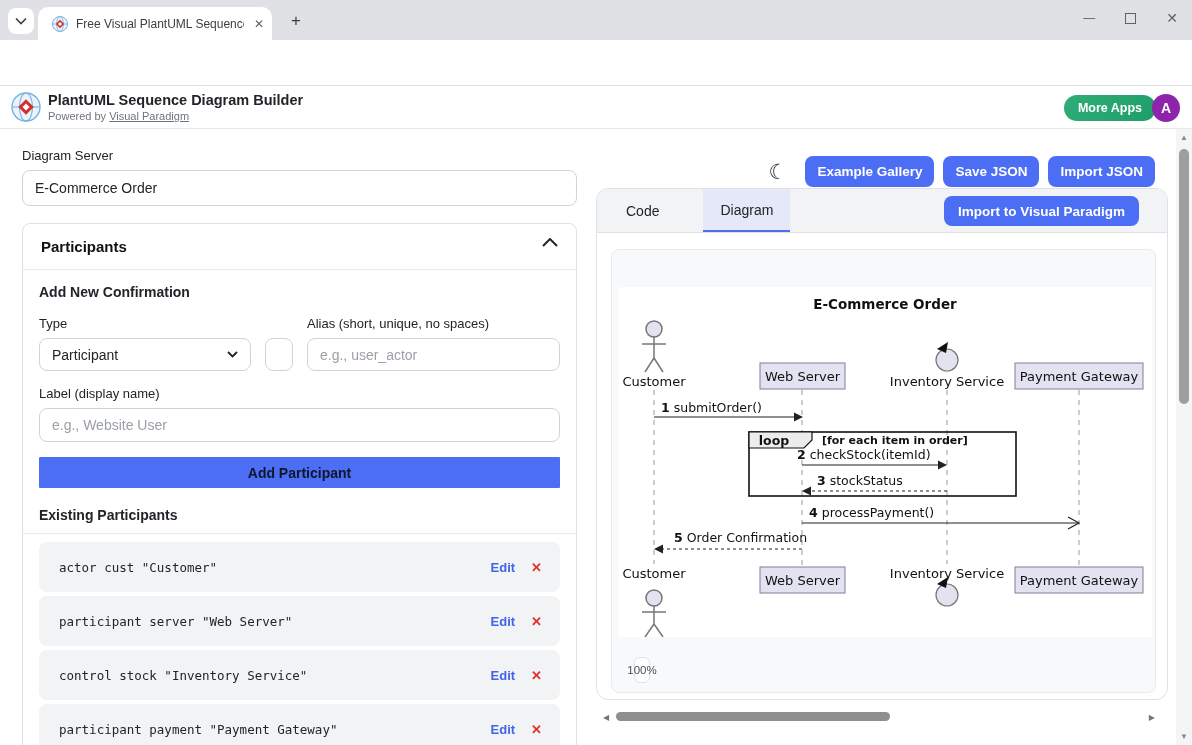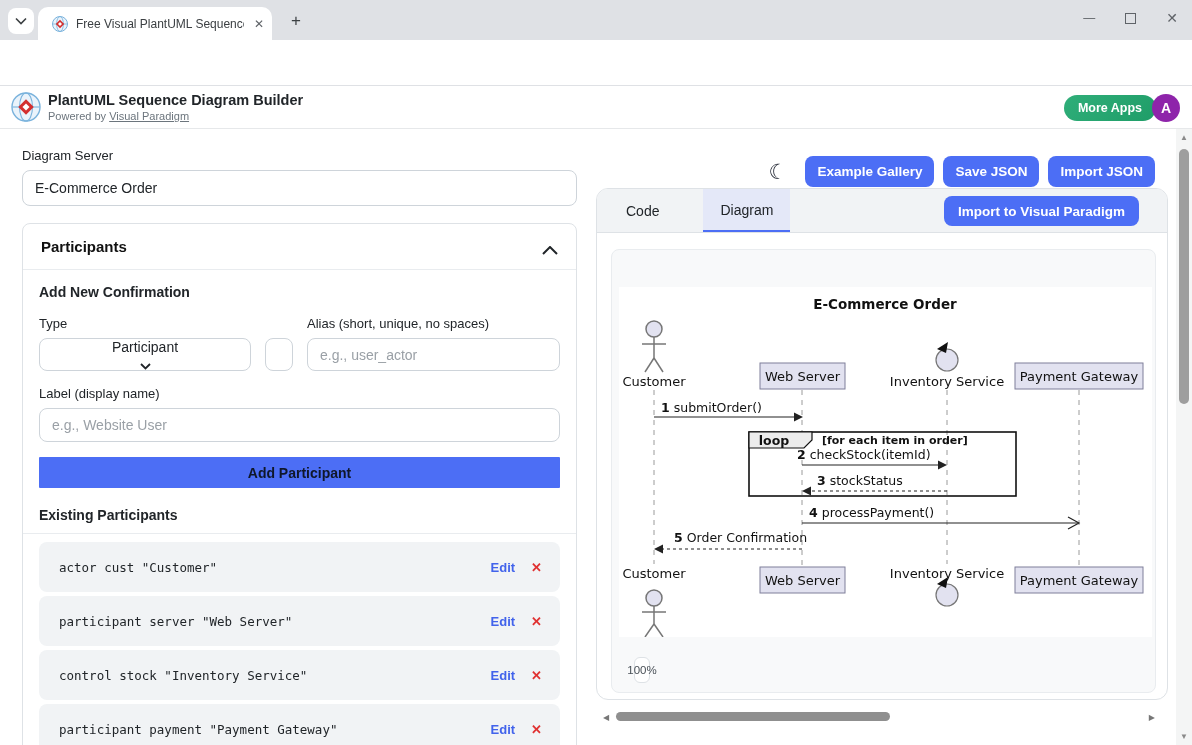--- a/index.html
+++ b/index.html
@@ -36,28 +36,28 @@
   #hdr-avatar { position:absolute; right:12px; top:8px; width:28px; height:28px; border-radius:50%; background:#8e24aa;
     color:#fff; font-weight:bold; font-size:14px; display:flex; align-items:center; justify-content:center; }
 
   
   #left { position:absolute; left:22px; top:148px; width:555px; }
   .fld-label { font-size:13px; color:#212529; margin-bottom:7px; }
   .txt-input { width:100%; height:36px; border:1px solid #ced4da; border-radius:8px; padding:0 12px; font-size:14px;
     color:#212529; font-family:"Liberation Sans",sans-serif; background:#fff; }
   .txt-input::placeholder { color:#9aa0a6; }
   #participants-card { margin-top:17px; border:1px solid #dee2e6; border-radius:8px; background:#fff; }
-  #p-head { display:flex; align-items:flex-end; justify-content:space-between; padding:14px 18px; border-bottom:1px solid #e9ecef; }
+  #p-head { display:flex; align-items:flex-start; justify-content:space-between; padding:14px 18px; border-bottom:1px solid #e9ecef; }
   #p-head h3 { font-size:15px; color:#111; }
   #p-body { padding:14px 16px 0; }
   .sub-h { font-size:14px; font-weight:bold; color:#212529; }
   #type-row { display:flex; gap:14px; margin-top:16px; }
   .col-label { font-size:13px; color:#212529; margin-bottom:7px; }
   #type-select { width:212px; height:33px; border:1px solid #ced4da; border-radius:8px; background:#fff;
-    display:flex; align-items:center; justify-content:space-between; padding:0 12px; font-size:14px; color:#212529;flex-direction:column; }
+    display:flex; align-items:center; justify-content:space-between; padding:0 12px; font-size:14px; color:#212529; }
   #mini-box { width:28px; height:33px; border:1px solid #ced4da; border-radius:8px; background:#fff; align-self:flex-end; }
   #alias-col { flex:1; }
   #add-participant-btn { width:100%; height:31px; margin-top:15px; border:none; border-radius:1px; background:#4c6ef5;
     color:#0f172a; font-size:14px; font-weight:bold; }
   #existing-title { margin-top:19px; }
   #p-divider { border:none; border-top:1px solid #e9ecef; margin:10px -16px 8px; }
   .p-row { height:50px; background:#f1f3f5; border-radius:8px; display:flex; align-items:center;
     padding:0 18px 0 20px; margin-bottom:4px; }
   .p-code { font-family:"DejaVu Sans Mono", monospace; font-size:12.5px; color:#212529; }
   .p-edit { margin-left:auto; font-size:13px; font-weight:bold; color:#4263eb; text-decoration:none; }

